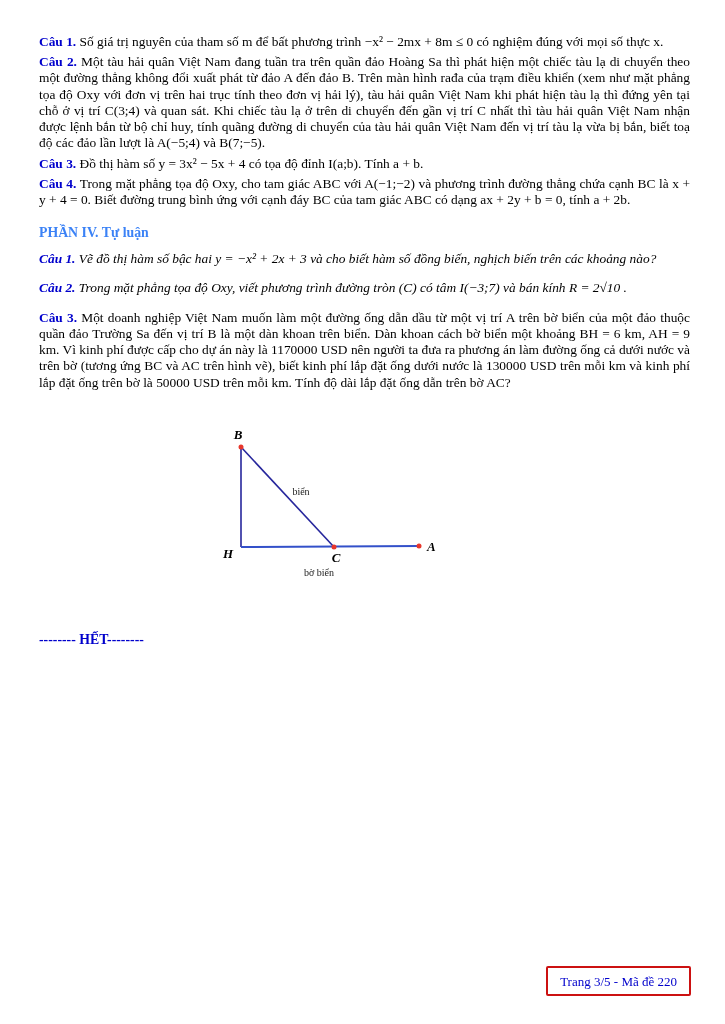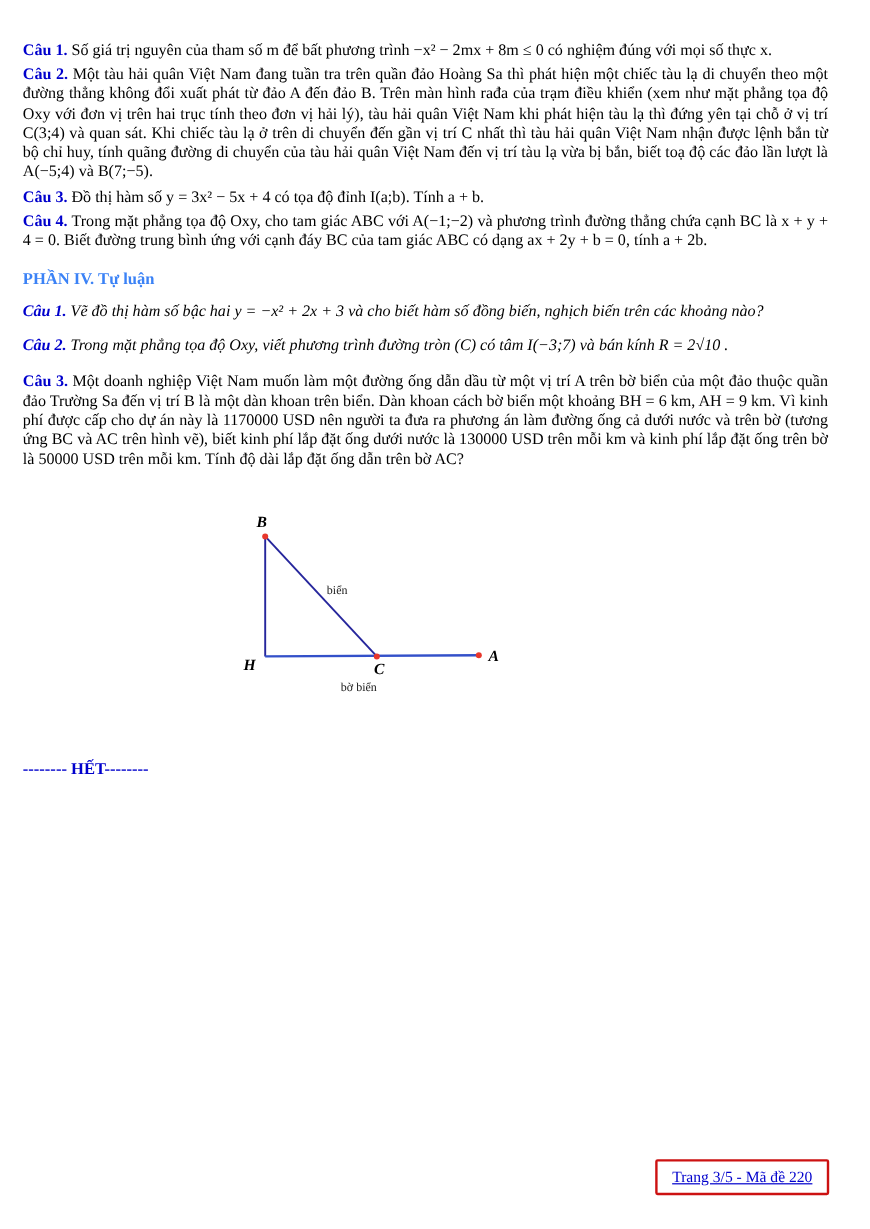--- a/index.html
+++ b/index.html
@@ -7,21 +7,21 @@
   body {
     background: #ffffff;
     font-family: "Liberation Serif", serif;
     color: #000;
     position: relative;
     overflow: hidden;
   }
   .page {
     position: absolute;
     inset: 0;
-    padding: 34px 35px 0 19px;
+    padding: 34px 35px 0 39px;
     border-radius: 10px;
   }
   .q {
     font-size: 13.4px;
     line-height: 1.21;
     text-align: justify;
     margin-bottom: 4px;
   }
   .qlabel {
     color: #0000cc;
@@ -56,21 +56,20 @@
     right: 34px;
     bottom: 28px;
     border: 2px solid #cc1111;
     border-radius: 2px;
     padding: 4px 12px;
     background: #fff;
   }
   .page-footer span {
     color: #0000cc;
     font-size: 13px;
-    text-decoration: underline;
   }
 </style>
 </head>
 <body>
 
 <div class="page">
 
   <p class="q"><span class="qlabel">Câu 1.</span> <span>Số giá trị nguyên của tham số m để  bất phương trình −x² − 2mx + 8m ≤ 0 có nghiệm đúng với mọi số thực x.</span></p>
 
   <p class="q"><span class="qlabel">Câu 2.</span> <span>Một tàu hải quân Việt Nam đang tuần tra trên quần đảo Hoàng Sa thì phát hiện một chiếc tàu lạ di chuyển theo một đường thẳng không đổi xuất phát từ đảo A đến đảo B. Trên màn hình rađa của trạm điều khiển (xem như mặt phẳng tọa độ Oxy với đơn vị trên hai trục tính theo đơn vị hải lý), tàu hải quân Việt Nam khi phát hiện tàu lạ thì đứng yên tại chỗ ở vị trí C(3;4) và quan sát. Khi chiếc tàu lạ ở trên di chuyển đến gần vị trí C nhất thì tàu hải quân Việt Nam nhận được lệnh bắn từ bộ chỉ huy, tính quãng đường di chuyển của tàu hải quân Việt Nam đến vị trí tàu lạ vừa bị bắn, biết toạ độ các đảo lần lượt là A(−5;4) và B(7;−5).</span></p>

